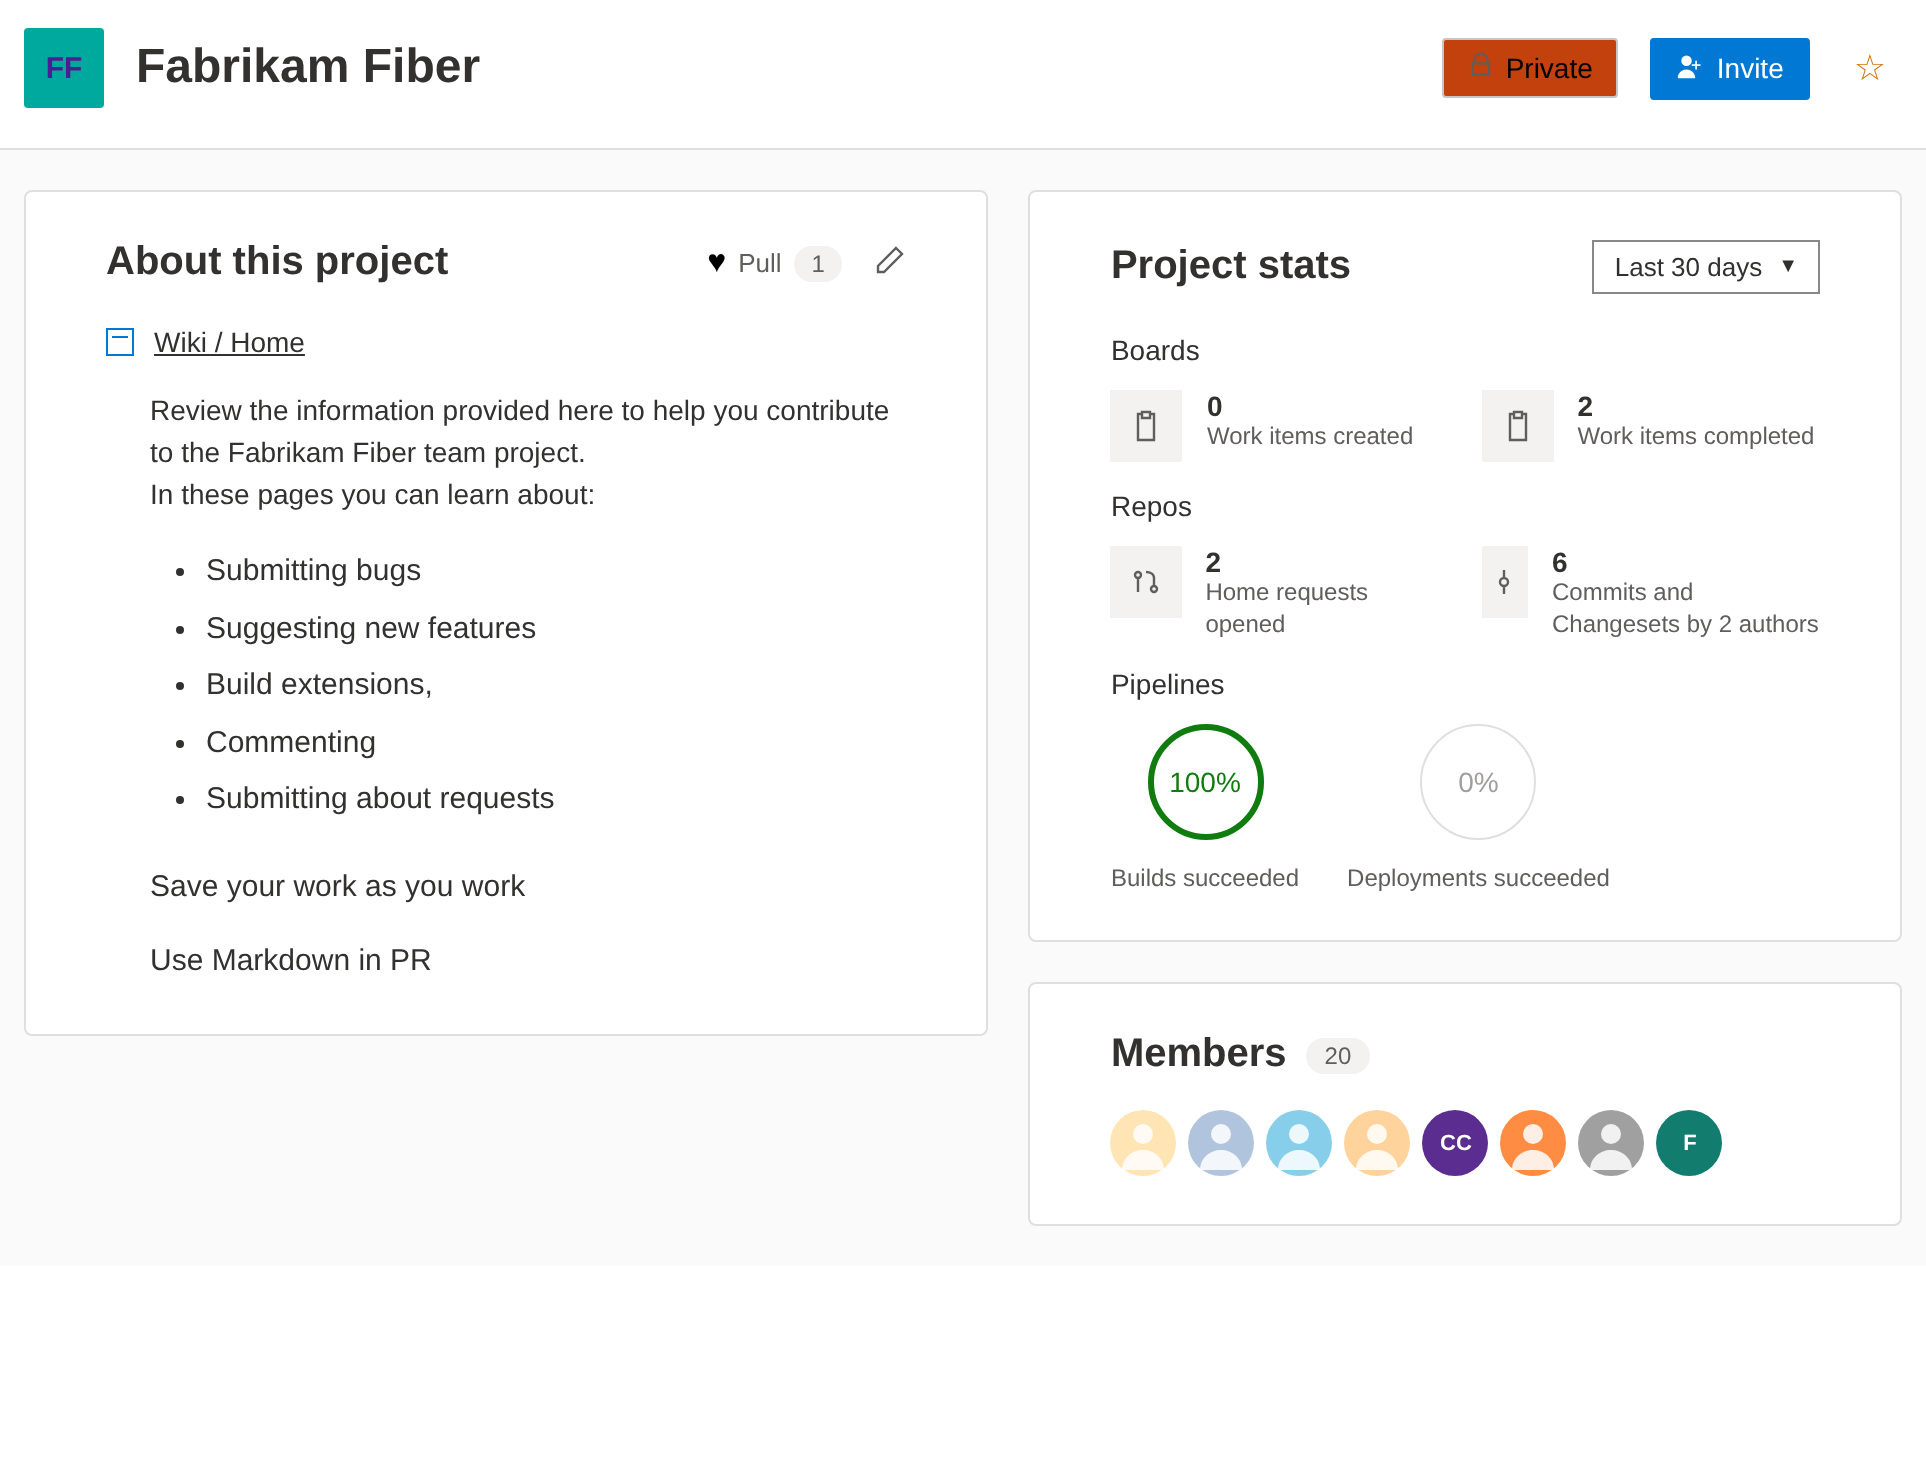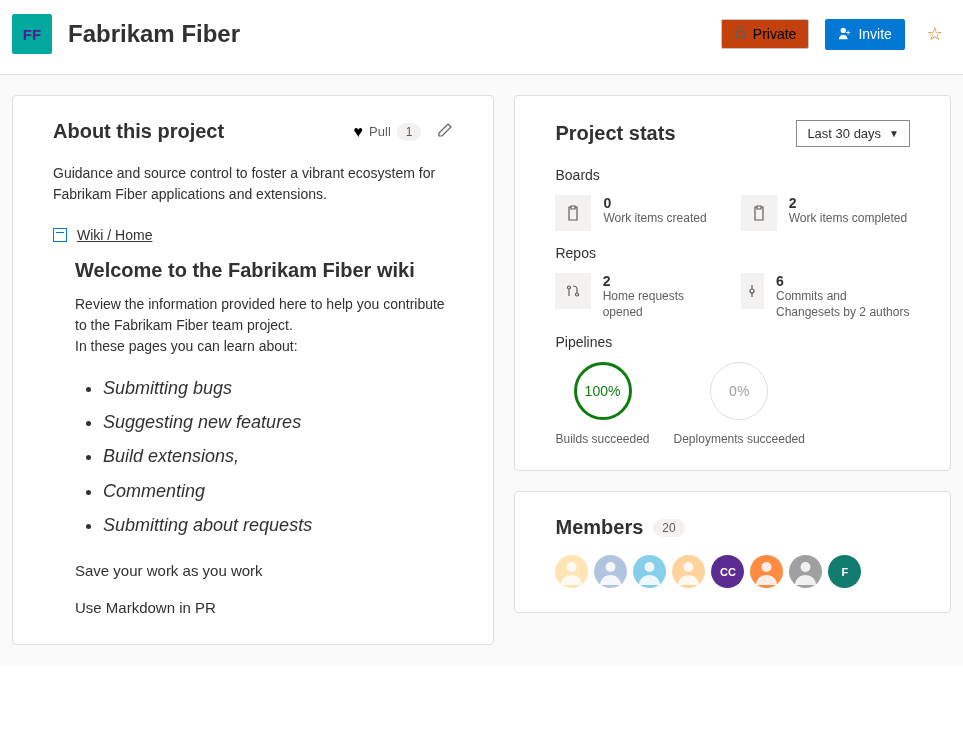--- a/index.html
+++ b/index.html
@@ -23,21 +23,21 @@
     .edit-icon { margin-left: 16px; font-size: 15px; color: #605e5c; cursor: pointer; }
     .about-desc { font-size: 14px; line-height: 1.5; margin-bottom: 22px; }
     .wiki-link-row { display: flex; align-items: center; gap: 10px; margin-bottom: 16px; }
     .wiki-doc-icon { width: 14px; height: 14px; border: 1px solid #0078d4; display: inline-block; position: relative; }
     .wiki-doc-icon::after { content: ""; position: absolute; left: 2px; right: 2px; top: 3px; border-top: 1px solid #0078d4; }
     .wiki-link { font-size: 14px; text-decoration: underline; cursor: pointer; }
     .wiki-content { padding-left: 22px; }
     .wiki-heading { font-size: 20px; font-weight: 600; margin-bottom: 12px; }
     .wiki-p { font-size: 14px; line-height: 1.5; margin-bottom: 14px; }
     .wiki-list { padding-left: 28px; margin-bottom: 20px; }
-    .wiki-list li { font-size: 18px; line-height: 1.9; font-style: italic; }
+    .wiki-list li { font-size: 15px; line-height: 1.9; }
     .wiki-sub { font-size: 15px; margin: 20px 0 4px 0; }
     .stats-header { display: flex; align-items: center; justify-content: space-between; margin-bottom: 20px; }
     .dropdown { display: flex; align-items: center; gap: 8px; border: 1px solid #8a8886; padding: 5px 10px; font-size: 13px; cursor: pointer; }
     .section-label { font-size: 14px; margin-bottom: 12px; margin-top: 8px;}
     .stat-row { display: flex; gap: 16px; margin-bottom: 14px; }
     .stat { display: flex; gap: 12px; flex: 1; }
     .stat-icon-box { width: 36px; height: 36px; background: #f3f2f1; display: flex; align-items: center; justify-content: center; color: #605e5c; font-size: 16px; }
     .stat-num { font-size: 14px; font-weight: 600; }
     .stat-label { font-size: 12px; color: #605e5c; line-height: 1.3; }
     .pipe-row { display: flex; gap: 24px; margin-top: 10px; }
@@ -85,27 +85,25 @@
           <span class="heart-icon">♥</span>
           <span>Pull</span>
           <span class="count-badge">1</span>
         </div>
         <span class="edit-icon">
           <svg width="16" height="16" viewBox="0 0 16 16">
               <path fill="none" stroke="#605e5c" stroke-width="1.2" d="M11 2l3 3L5 14H2v-3L11 2z"></path>
             </svg>
         </span>
       </div>
-      <p class="about-desc">Guidance and source control to foster a vibrant ecosystem for Fabrikam Fiber applications and extensions.</p>
       <div class="wiki-link-row">
         <span class="wiki-doc-icon"></span>
         <a class="wiki-link">Wiki / Home</a>
       </div>
       <div class="wiki-content">
-        <h2 class="wiki-heading">Welcome to the Fabrikam Fiber wiki</h2>
         <p class="wiki-p">
           <span>Review the information provided here to help you contribute to the Fabrikam Fiber team project.</span><br>
           <span>In these pages you can learn about:</span>
         </p>
         <ul class="wiki-list">
           <li>Submitting bugs</li>
           <li>Suggesting new features</li>
           <li>Build extensions,</li>
           <li>Commenting</li>
           <li>Submitting about requests</li>

